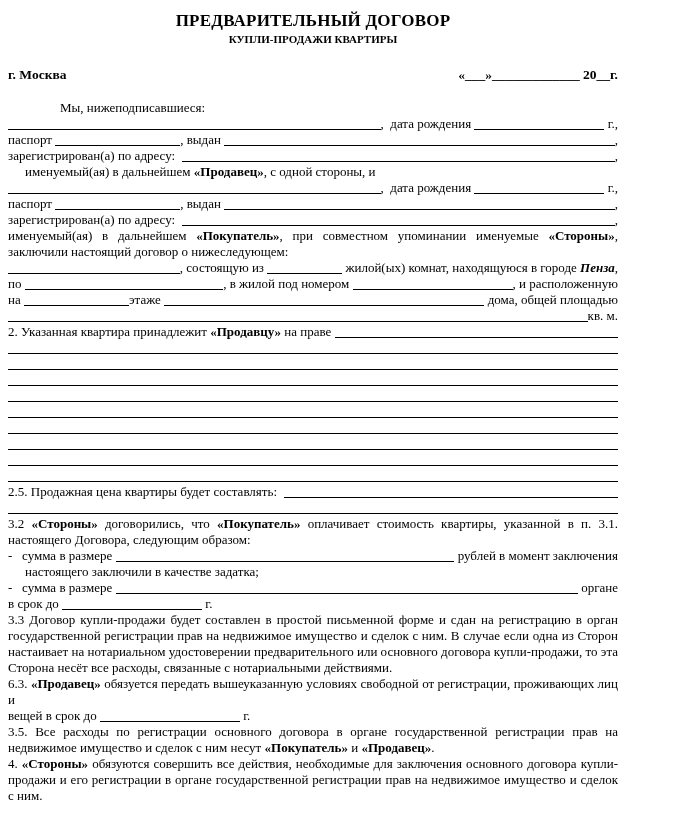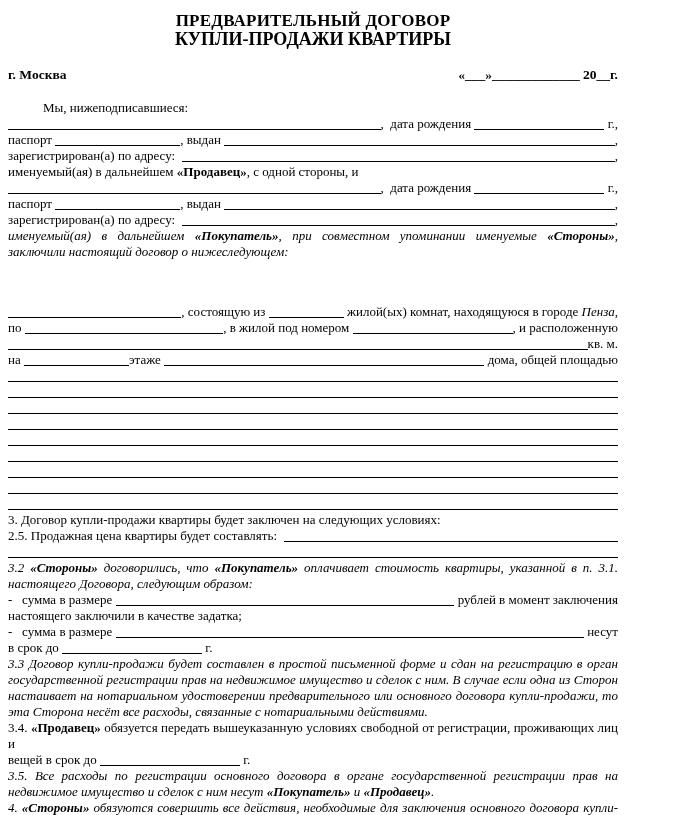--- a/index.html
+++ b/index.html
@@ -2,35 +2,35 @@
 <html><head>
 <meta charset="utf-8">
 <style>
   html, body { margin:0; padding:0; background:#ffffff; }
   .page {
     width:626px; min-height:815px; box-sizing:border-box;
     padding:10px 8px 20px 8px; background:#ffffff; color:#000000;
     font-family:"Liberation Serif", "DejaVu Serif", serif;
   }
   .title1 { font-size:17px; font-weight:bold; text-align:center; line-height:21px; letter-spacing:0.2px; }
-  .title2 { font-size:18px; font-weight:bold; text-align:center; line-height:17px; }
+  .title2 { font-size:11px; font-weight:bold; text-align:center; line-height:17px; }
   .dateline { display:flex; justify-content:space-between; align-items:baseline;
     font-weight:bold; font-size:13.5px; margin-top:19px; line-height:16px; }
   .doc-body { margin-top:17px; font-size:13px; line-height:16px; }
   .line { min-height:16px; }
   .row { display:flex; align-items:flex-end; }
   .row .seg { white-space:pre; flex:0 0 auto; }
   .blank { display:block; border-bottom:1px solid #000000; margin-bottom:2px; flex:0 0 auto; min-height:13px; }
   .blank.fill { flex:1 1 20px; }
   .jrow { text-align:justify; text-align-last:justify; }
-  .para { text-align:justify;font-style:italic; }
-  .lrow { text-align:left; }
+  .para { text-align:justify; }
+  .lrow { text-align:left;margin-left:17px; }
   .indent { text-indent:35px; }
   .b { font-weight:bold; }
-  .bi { font-weight:normal; font-style:italic;margin-top:44px; }
+  .bi { font-weight:bold; font-style:italic; }
 </style>
 </head>
 <body>
 
 <div class="page">
   <div class="title1">ПРЕДВАРИТЕЛЬНЫЙ ДОГОВОР</div>
   <div class="title2">КУПЛИ-ПРОДАЖИ КВАРТИРЫ</div>
   <div class="dateline">
     <span>г. Москва</span>
     <span>«___»_____________ 20__г.</span>
@@ -84,29 +84,35 @@
         <span class="seg">,</span>
       </div>
       <div class="line row">
         <span class="seg">по </span>
         <span class="blank fill"></span>
         <span class="seg">, в жилой под номером </span>
         <span class="blank" style="width: 160px;"></span>
         <span class="seg">, и расположенную</span>
       </div>
       <div class="line row">
-        <span class="blank fill"></span>
-        <span class="seg">кв. м.</span>
-      </div>
-      <div class="line row">
         <span class="seg">на </span>
         <span class="blank" style="width: 105px;"></span>
         <span class="seg">этаже </span>
         <span class="blank fill"></span>
         <span class="seg"> дома, общей площадью</span>
+      </div>
+      <div class="line row">
+        <span class="blank fill"></span>
+        <span class="seg">кв. м.</span>
+      </div>
+      <div class="line row">
+        <span class="seg">2. Указанная квартира принадлежит </span>
+        <span class="seg b">«Продавцу»</span>
+        <span class="seg"> на праве </span>
+        <span class="blank fill"></span>
       </div>
       <div class="line row">
         <span class="blank fill"></span>
       </div>
       <div class="line row">
         <span class="blank fill"></span>
       </div>
       <div class="line row">
         <span class="blank fill"></span>
       </div>
@@ -121,47 +127,46 @@
       </div>
       <div class="line row">
         <span class="blank fill"></span>
       </div>
       <div class="line row">
         <span class="blank fill"></span>
       </div>
       <div class="line row">
         <span class="blank fill"></span>
       </div>
-      <div class="line lrow"><span class="seg">3. Договор купли-продажи квартиры будет заключен на следующих условиях:</span></div>
       <div class="line row">
         <span class="seg">2.5. Продажная цена квартиры будет составлять:  </span>
         <span class="blank fill"></span>
       </div>
       <div class="line row">
         <span class="blank fill"></span>
       </div>
       <div class="line para"><span class="seg">3.2 </span><span class="seg b">«Стороны»</span><span class="seg"> договорились, что </span><span class="seg b">«Покупатель»</span><span class="seg"> оплачивает стоимость квартиры, указанной в п. 3.1. настоящего Договора, следующим образом:</span></div>
       <div class="line row">
         <span class="seg">-   сумма в размере </span>
         <span class="blank fill"></span>
         <span class="seg"> рублей в момент заключения</span>
       </div>
       <div class="line lrow"><span class="seg">настоящего заключили в качестве задатка;</span></div>
       <div class="line row">
         <span class="seg">-   сумма в размере </span>
         <span class="blank fill"></span>
-        <span class="seg"> несут</span>
+        <span class="seg"> органе</span>
       </div>
       <div class="line row">
         <span class="seg">в срок до </span>
         <span class="blank" style="width: 140px;"></span>
         <span class="seg"> г.</span>
       </div>
       <div class="line para"><span class="seg">3.3 Договор купли-продажи будет составлен в простой письменной форме и сдан на регистрацию в орган государственной регистрации прав на недвижимое имущество и сделок с ним. В случае если одна из Сторон настаивает на нотариальном удостоверении предварительного или основного договора купли-продажи, то эта Сторона несёт все расходы, связанные с нотариальными действиями.</span></div>
-      <div class="line jrow"><span class="seg">3.4. </span><span class="seg b">«Продавец»</span><span class="seg"> обязуется передать вышеуказанную  условиях свободной от регистрации, проживающих лиц и</span></div>
+      <div class="line jrow"><span class="seg">6.3. </span><span class="seg b">«Продавец»</span><span class="seg"> обязуется передать вышеуказанную  условиях свободной от регистрации, проживающих лиц и</span></div>
       <div class="line row">
         <span class="seg">вещей в срок до </span>
         <span class="blank" style="width: 140px;"></span>
         <span class="seg"> г.</span>
       </div>
       <div class="line para"><span class="seg">3.5. Все расходы по регистрации основного договора в органе государственной регистрации прав на недвижимое имущество и сделок с ним несут </span><span class="seg b">«Покупатель»</span><span class="seg"> и </span><span class="seg b">«Продавец»</span><span class="seg">.</span></div>
       <div class="line para"><span class="seg">4. </span><span class="seg b">«Стороны»</span><span class="seg"> обязуются совершить все действия, необходимые для заключения основного договора купли-продажи и его регистрации в органе государственной регистрации прав на недвижимое имущество и сделок с ним.</span></div>
     </div>
 </div>
 

